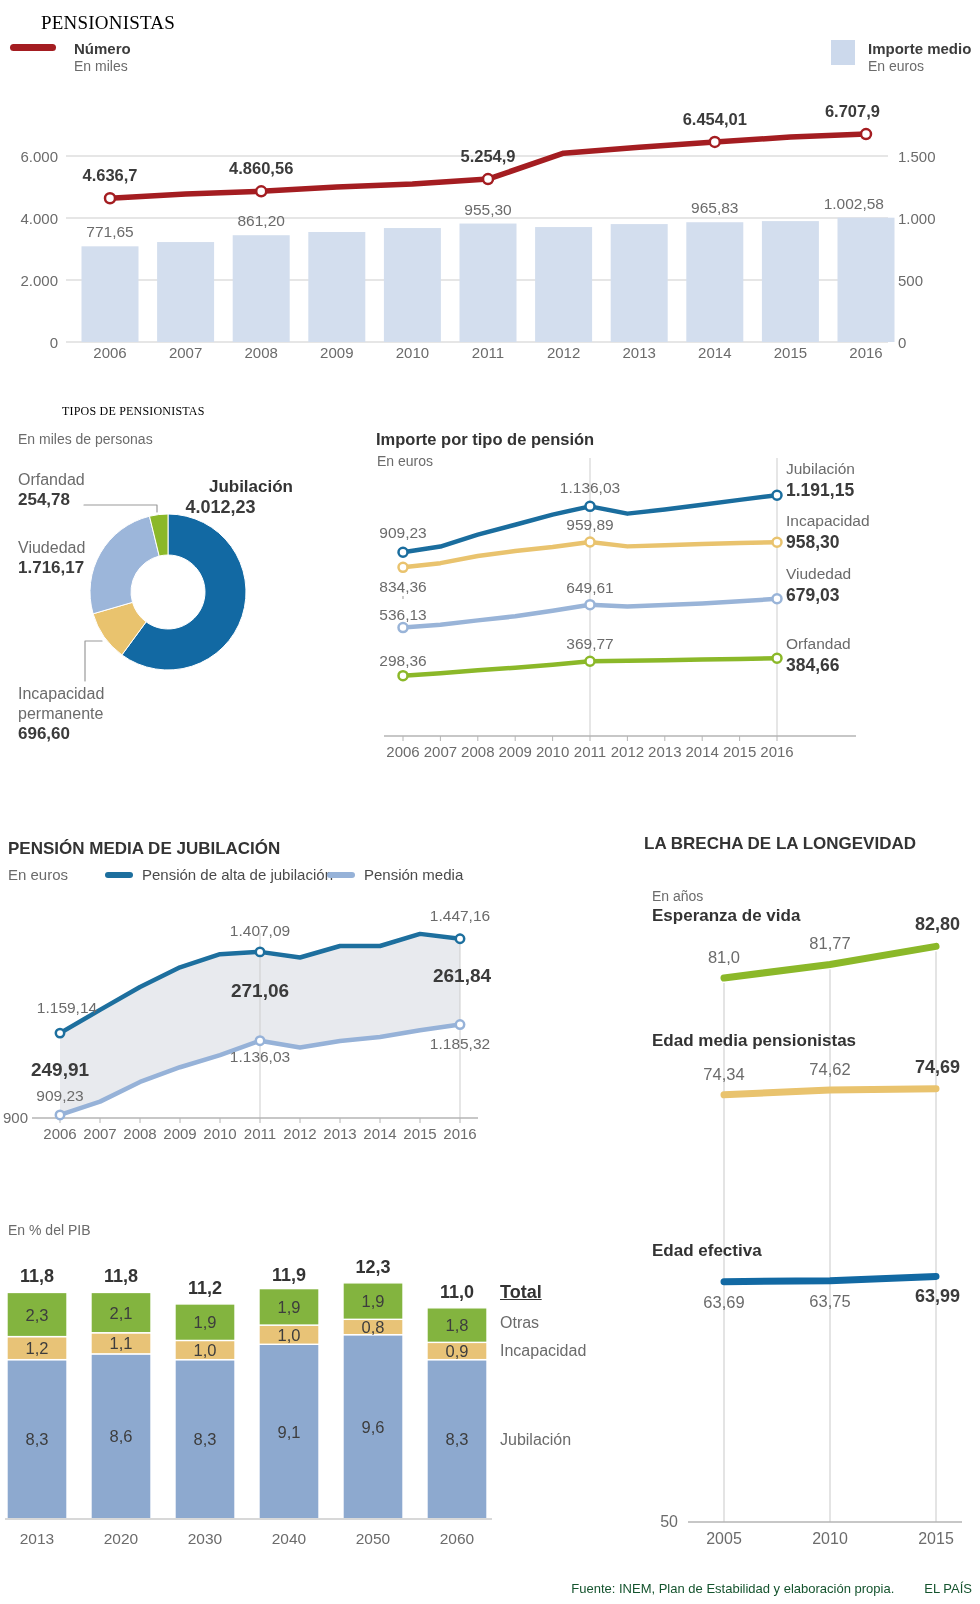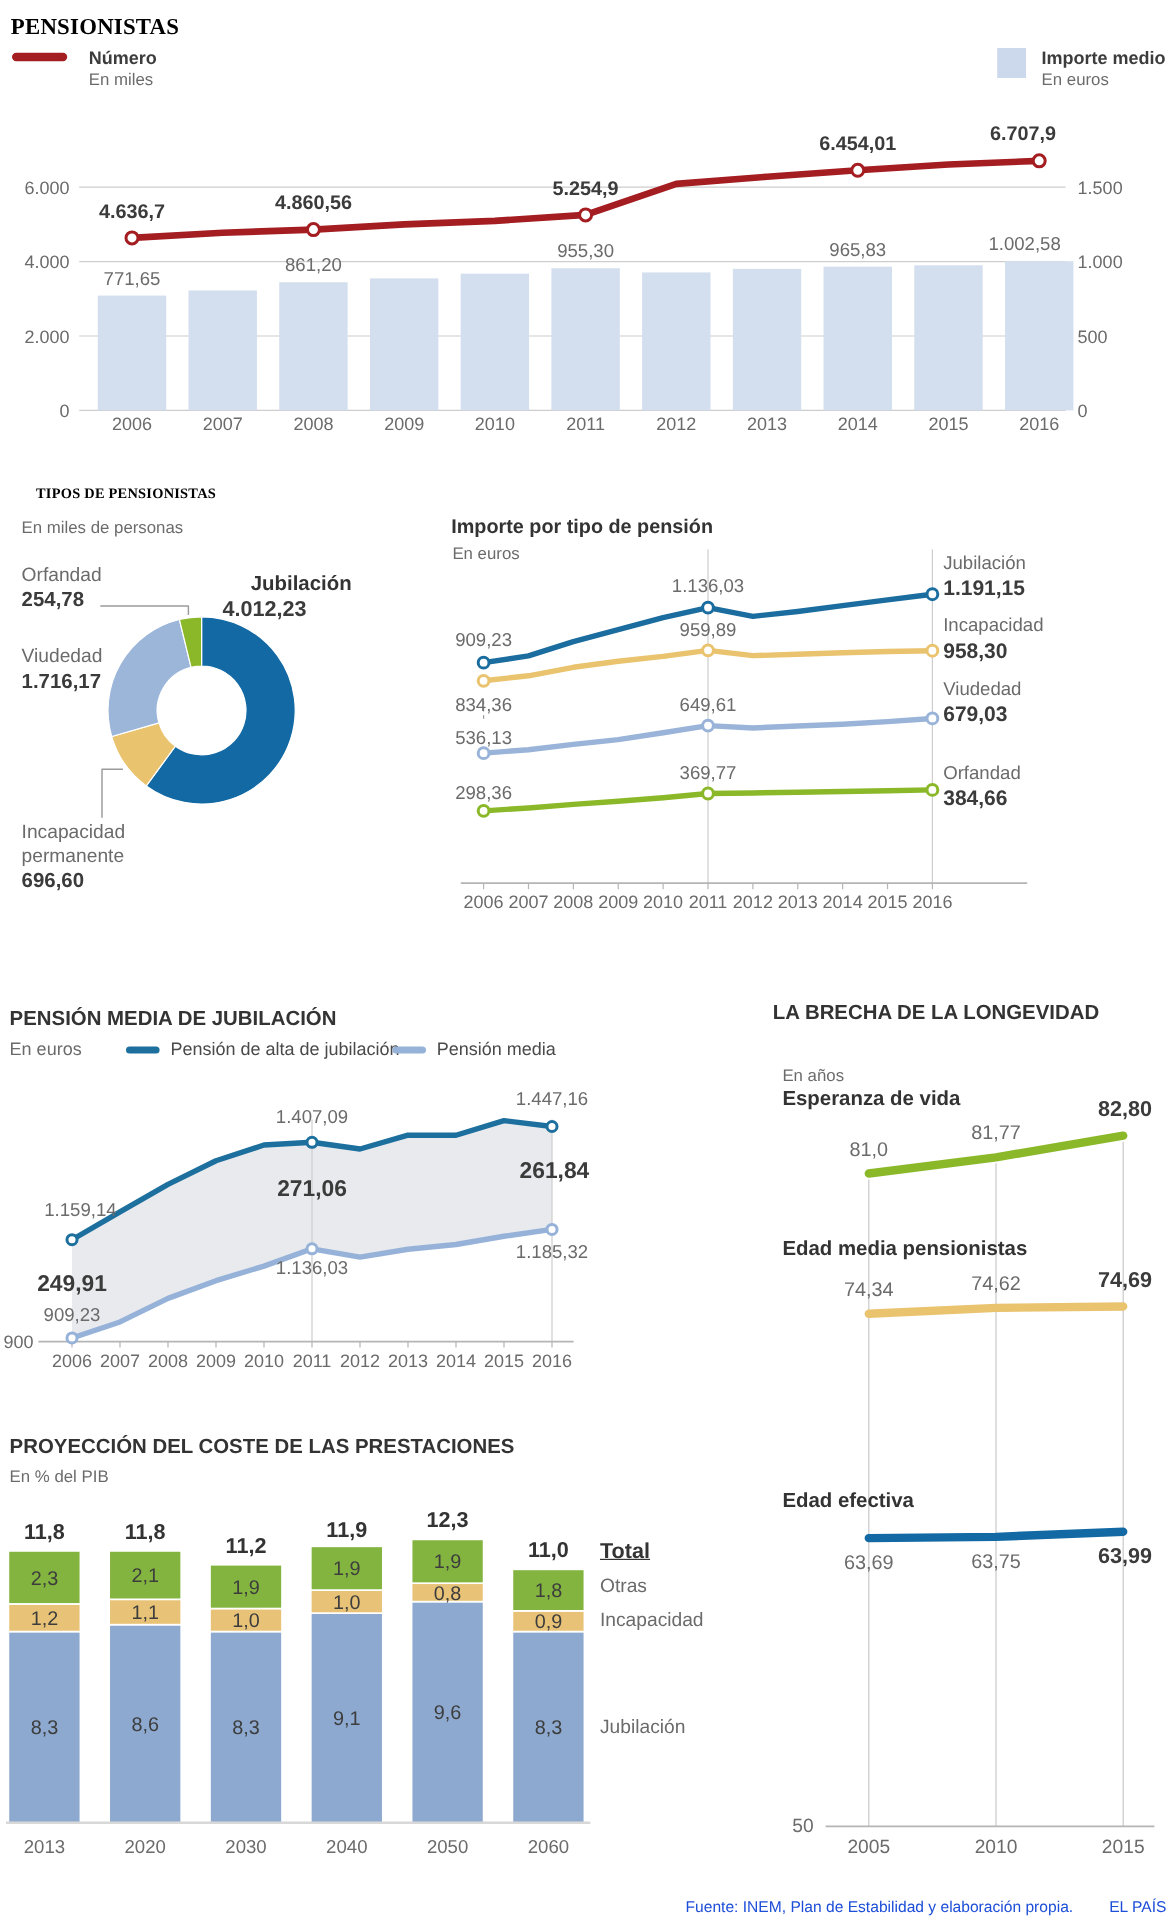--- a/index.html
+++ b/index.html
@@ -1,35 +1,35 @@
 <!DOCTYPE html>
 <html><head>
 <meta charset="utf-8">
 <style>
   html,body{margin:0;padding:0;background:#fff;}
   #stage{position:relative;width:980px;height:1604px;background:#fff;
          font-family:"Liberation Sans",sans-serif;overflow:hidden;}
   #chart-svg{position:absolute;left:0;top:0;}
   .abs{position:absolute;}
-  .serif-title{font-family:"Liberation Serif","DejaVu Serif",serif;font-weight:bold;
-               font-size:19px;color:#000;letter-spacing:.2px;}
+  .serif-title{font-family:"Liberation Serif","DejaVu Serif",serif;font-weight:normal;
+               font-size:19px;color:#000;letter-spacing:.2px;margin-left:32px;}
   .sans-title{font-weight:bold;font-size:17px;color:#333;}
   .subtitle{font-size:14px;color:#6b6b6b;}
   .leg-label{font-weight:bold;font-size:15px;color:#3c3c3c;}
   .leg-sub{font-size:14px;color:#6b6b6b;}
   .swatch-line{height:7px;border-radius:4px;width:46px;}
   .swatch-sq{width:24px;height:25px;}
   .donut-name{font-size:16px;color:#6b6b6b;line-height:20px;}
   .donut-val{font-size:17px;font-weight:bold;color:#3b3b3b;line-height:20px;}
   .donut-blk-r{text-align:right;}
   .donut-blk-r .donut-name{font-weight:bold;color:#333;font-size:17px;}
   .series-head{font-weight:bold;font-size:17px;color:#333;text-align:right;}
   .proj-leg{font-size:16px;color:#6b6b6b;}
   .proj-leg.total{font-weight:bold;font-size:18px;color:#333;text-decoration:underline;}
-  #footer{font-size:13px;color:#1d4ed8;display:flex;gap:30px;}
+  #footer{font-size:13px;color:#14532d;display:flex;gap:30px;}
 </style>
 </head>
 <body>
 
 <div id="stage">
   <svg id="chart-svg" width="980" height="1604">
       <line x1="66" y1="156" x2="888" y2="156" stroke="#cdcdcd" stroke-width="1"></line>
       <text x="58" y="161.5" fill="#6b6b6b" font-size="15" font-weight="normal" text-anchor="end" font-family="&quot;Liberation Sans&quot;,sans-serif"></text>
       <text x="58" y="161.5" fill="#6b6b6b" font-size="15" font-weight="normal" text-anchor="middle" font-family="&quot;Liberation Sans&quot;,sans-serif"></text>
       <line x1="66" y1="218" x2="888" y2="218" stroke="#cdcdcd" stroke-width="1"></line>
@@ -303,21 +303,20 @@
   <div class="abs" style="left:142px;top:866px;font-size:15px;color:#4a4a4a;">Pensión de alta de jubilación</div>
   <div class="abs swatch-line" style="left: 327px; top: 872px; width: 28px; height: 6px; background: rgb(150, 178, 216);"></div>
   <div class="abs" style="left:364px;top:866px;font-size:15px;color:#4a4a4a;">Pensión media</div>
 
   <div class="abs sans-title" style="left:644px;top:834px;">LA BRECHA DE LA LONGEVIDAD</div>
   <div class="abs subtitle" style="left:652px;top:859px;margin-top:29px;">En años</div>
   <div class="abs series-head" style="left:652px;top:906px;">Esperanza de vida</div>
   <div class="abs series-head" style="left:652px;top:1031px;">Edad media pensionistas</div>
   <div class="abs series-head" style="left:652px;top:1241px;">Edad efectiva</div>
 
-  <div class="abs sans-title" style="left:8px;top:1196px;">PROYECCIÓN DEL COSTE DE LAS PRESTACIONES</div>
   <div class="abs subtitle" style="left:8px;top:1222px;">En % del PIB</div>
   <div class="abs proj-leg total" style="left:500px;top:1282px;">Total</div>
   <div class="abs proj-leg" style="left:500px;top:1314px;">Otras</div>
   <div class="abs proj-leg" style="left:500px;top:1342px;">Incapacidad</div>
   <div class="abs proj-leg" style="left:500px;top:1431px;">Jubilación</div>
 
   <div id="footer" class="abs" style="right:8px;top:1581px;">
     <span>Fuente: INEM, Plan de Estabilidad y elaboración propia.</span>
     <span>EL PAÍS</span>
   </div>

